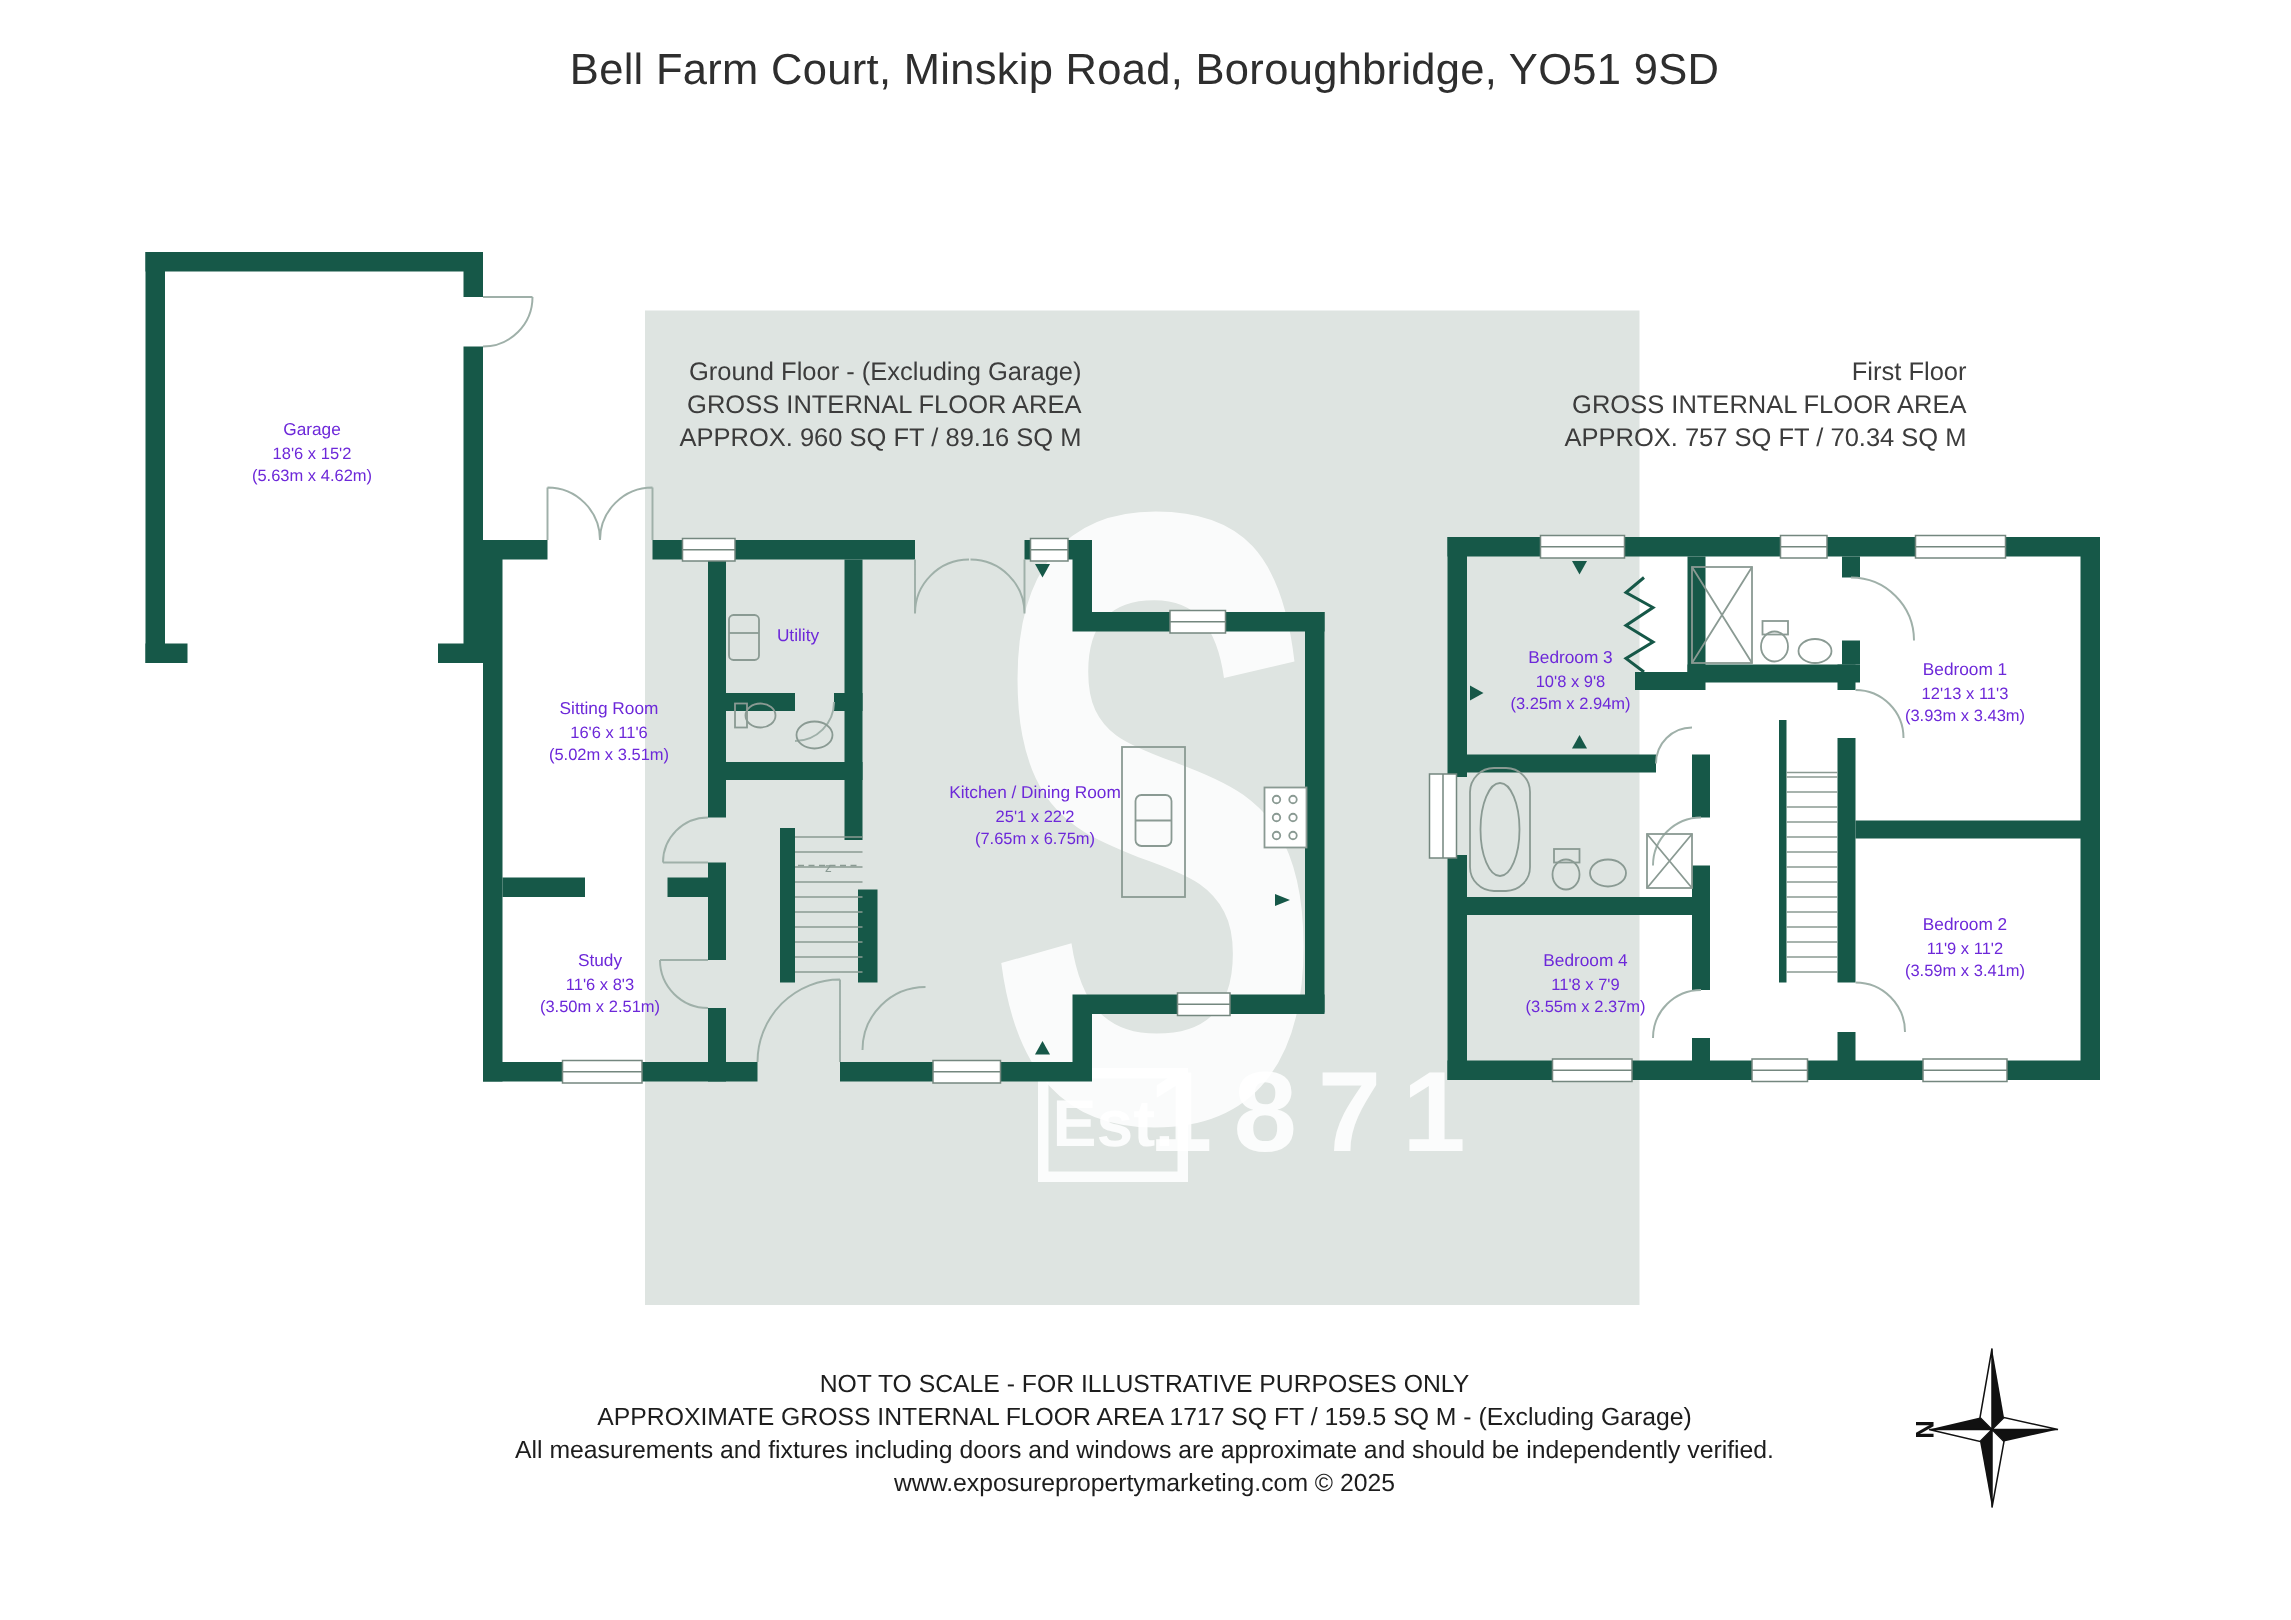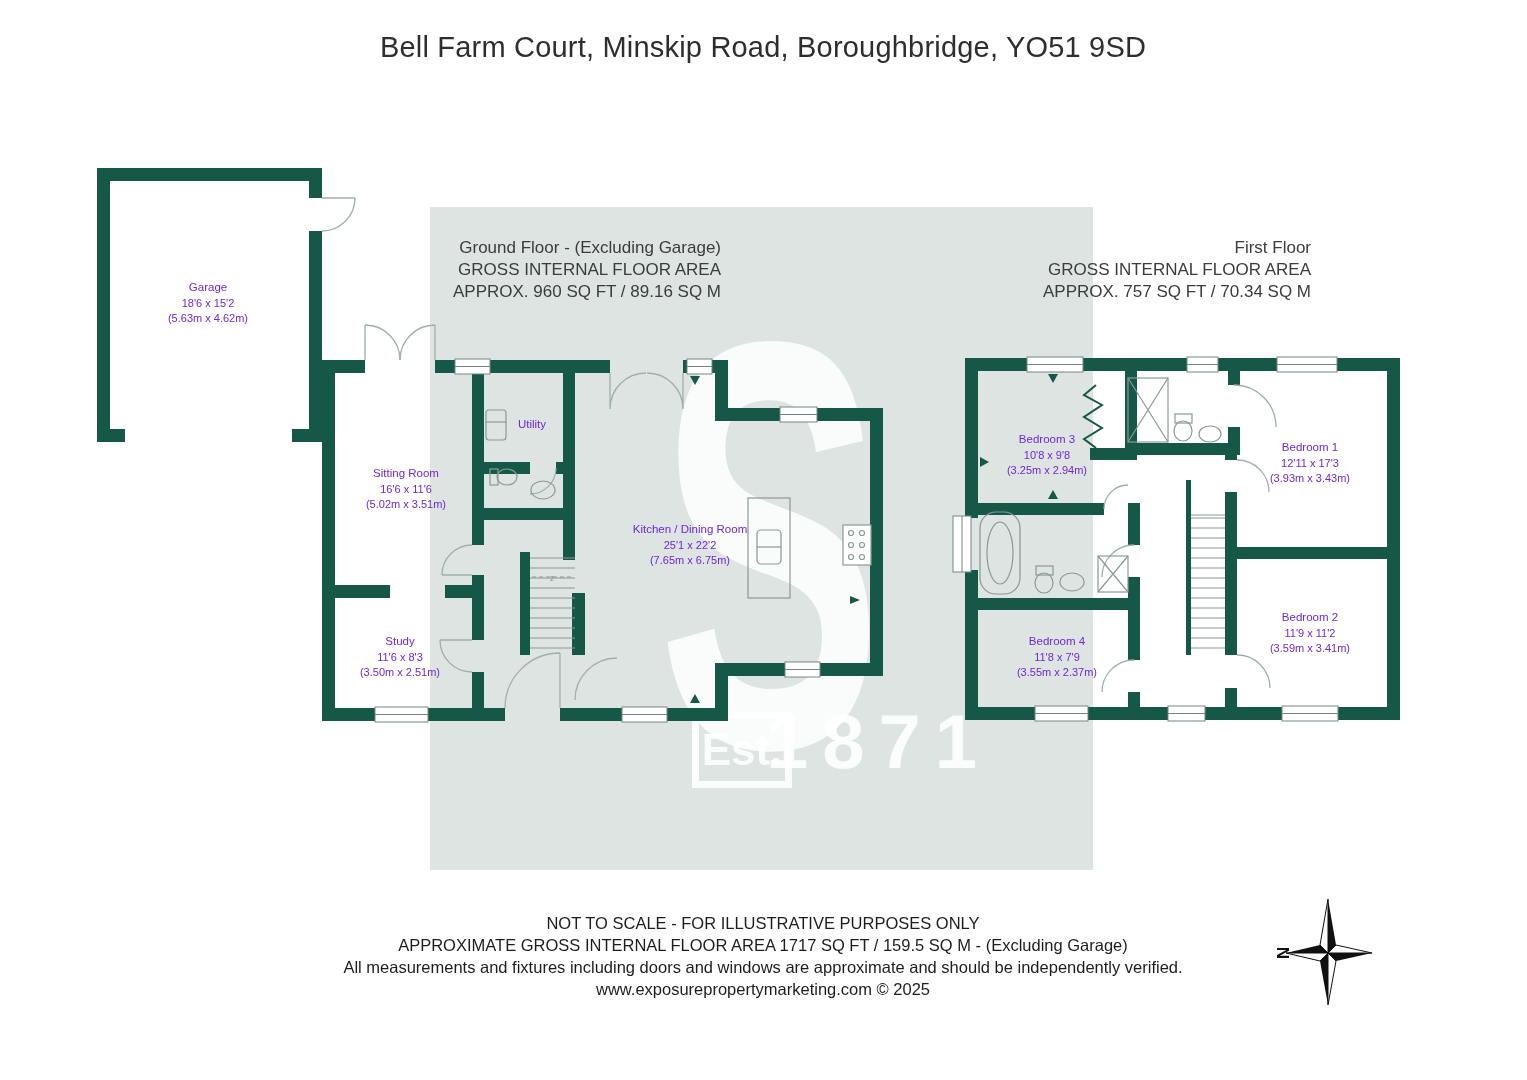--- a/index.html
+++ b/index.html
@@ -276,21 +276,21 @@
     <div class="rdim">25'1 x 22'2</div>
     <div class="rdim">(7.65m x 6.75m)</div>
   </div>
   <div class="room-label" style="left:1047px;top:455px">
     <div class="rname">Bedroom 3</div>
     <div class="rdim">10'8 x 9'8</div>
     <div class="rdim">(3.25m x 2.94m)</div>
   </div>
   <div class="room-label" style="left:1310px;top:463px">
     <div class="rname">Bedroom 1</div>
-    <div class="rdim">12'11 x 17'3</div>
+    <div class="rdim">12'13 x 11'3</div>
     <div class="rdim">(3.93m x 3.43m)</div>
   </div>
   <div class="room-label" style="left:1057px;top:657px">
     <div class="rname">Bedroom 4</div>
     <div class="rdim">11'8 x 7'9</div>
     <div class="rdim">(3.55m x 2.37m)</div>
   </div>
   <div class="room-label" style="left:1310px;top:633px">
     <div class="rname">Bedroom 2</div>
     <div class="rdim">11'9 x 11'2</div>

